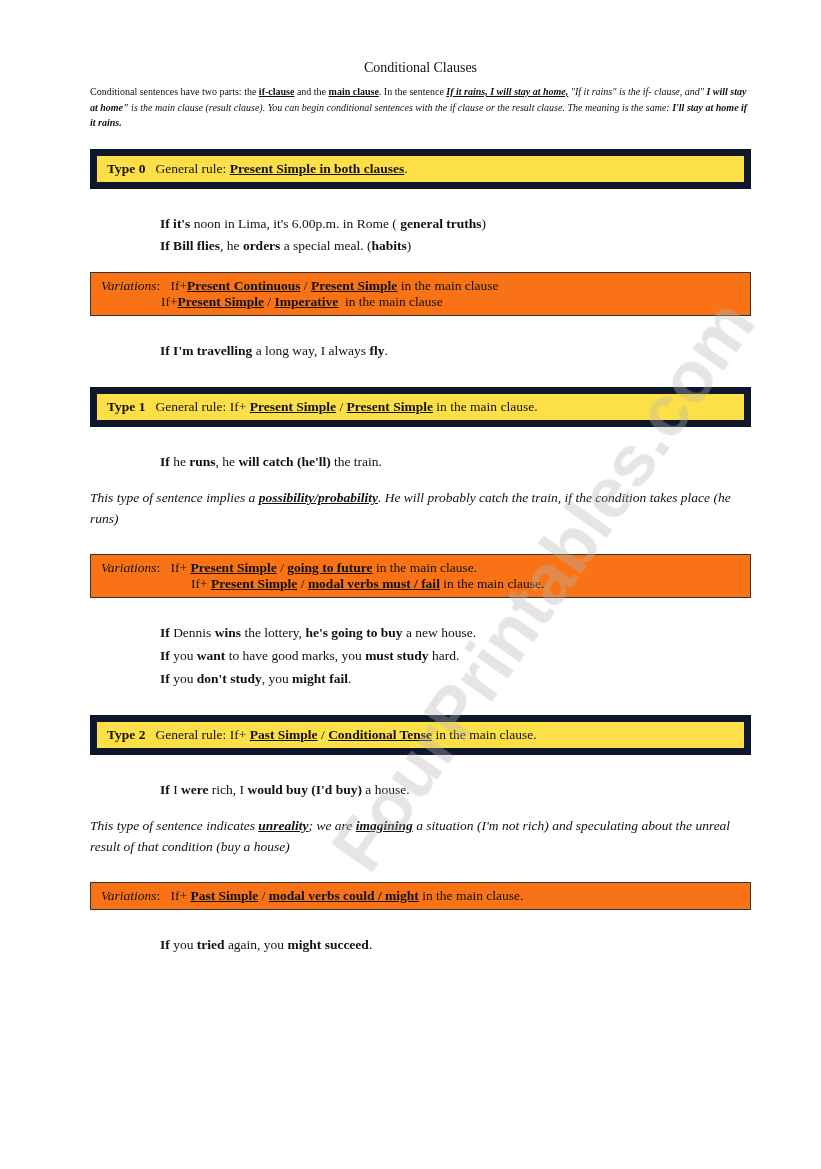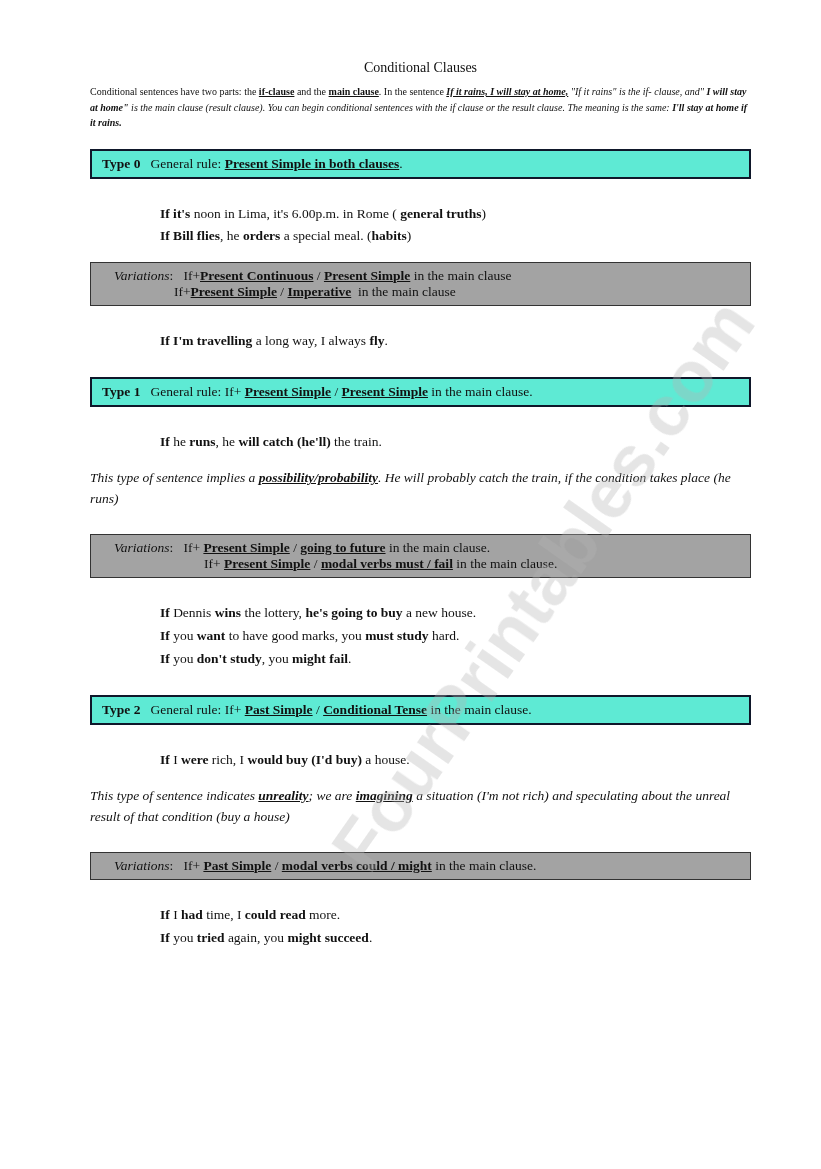--- a/index.html
+++ b/index.html
@@ -22,25 +22,25 @@
       margin-bottom: 8px;
     }
 
     .intro-paragraph {
       font-size: 10px;
       line-height: 1.55;
       margin-bottom: 18px;
     }
 
     .rule-box {
-      border: 2px solid #0f172a;
+      border: 7px solid #0f172a;
       padding: 5px 10px;
       margin-bottom: 14px;
       font-size: 13.5px;
-      background: #5eead4;
+      background: #fde047;
     }
 
     .rule-box .type-label {
       font-weight: bold;
     }
 
     .example-block {
       padding: 10px 40px 14px 70px;
       font-size: 13.5px;
       line-height: 1.7;
@@ -74,24 +74,24 @@
       font-family: Arial, sans-serif;
       font-weight: bold;
       pointer-events: none;
       user-select: none;
       white-space: nowrap;
       z-index: 999;
     }
 
     .variations-box {
       border: 1px solid #333;
-      padding: 5px 23px;
+      padding: 5px 10px;
       margin-bottom: 14px;
       font-size: 13.5px;
-      background: #a3a3a3;
+      background: #f97316;
     }
 
     u { text-decoration: underline; }
     b { font-weight: bold; }
     i { font-style: italic; }
   </style>
 </head>
 <body>
 
 <div class="watermark">FourPrintables.com</div>
@@ -199,18 +199,15 @@
 
 <div class="variations-box">
   <i>Variations</i>:&nbsp;&nbsp;
   <span>
     If+ <b><u>Past Simple</u></b> / <b><u>modal verbs could / might</u></b> in the main clause.
   </span>
 </div>
 
 <div class="example-block">
   <div>
-    <b>If</b> I <b>had</b> time, I <b>could read</b> more.
-  </div>
-  <div>
     <b>If</b> you <b>tried</b> again, you <b>might succeed</b>.
   </div>
 </div>
 
 </body></html>

